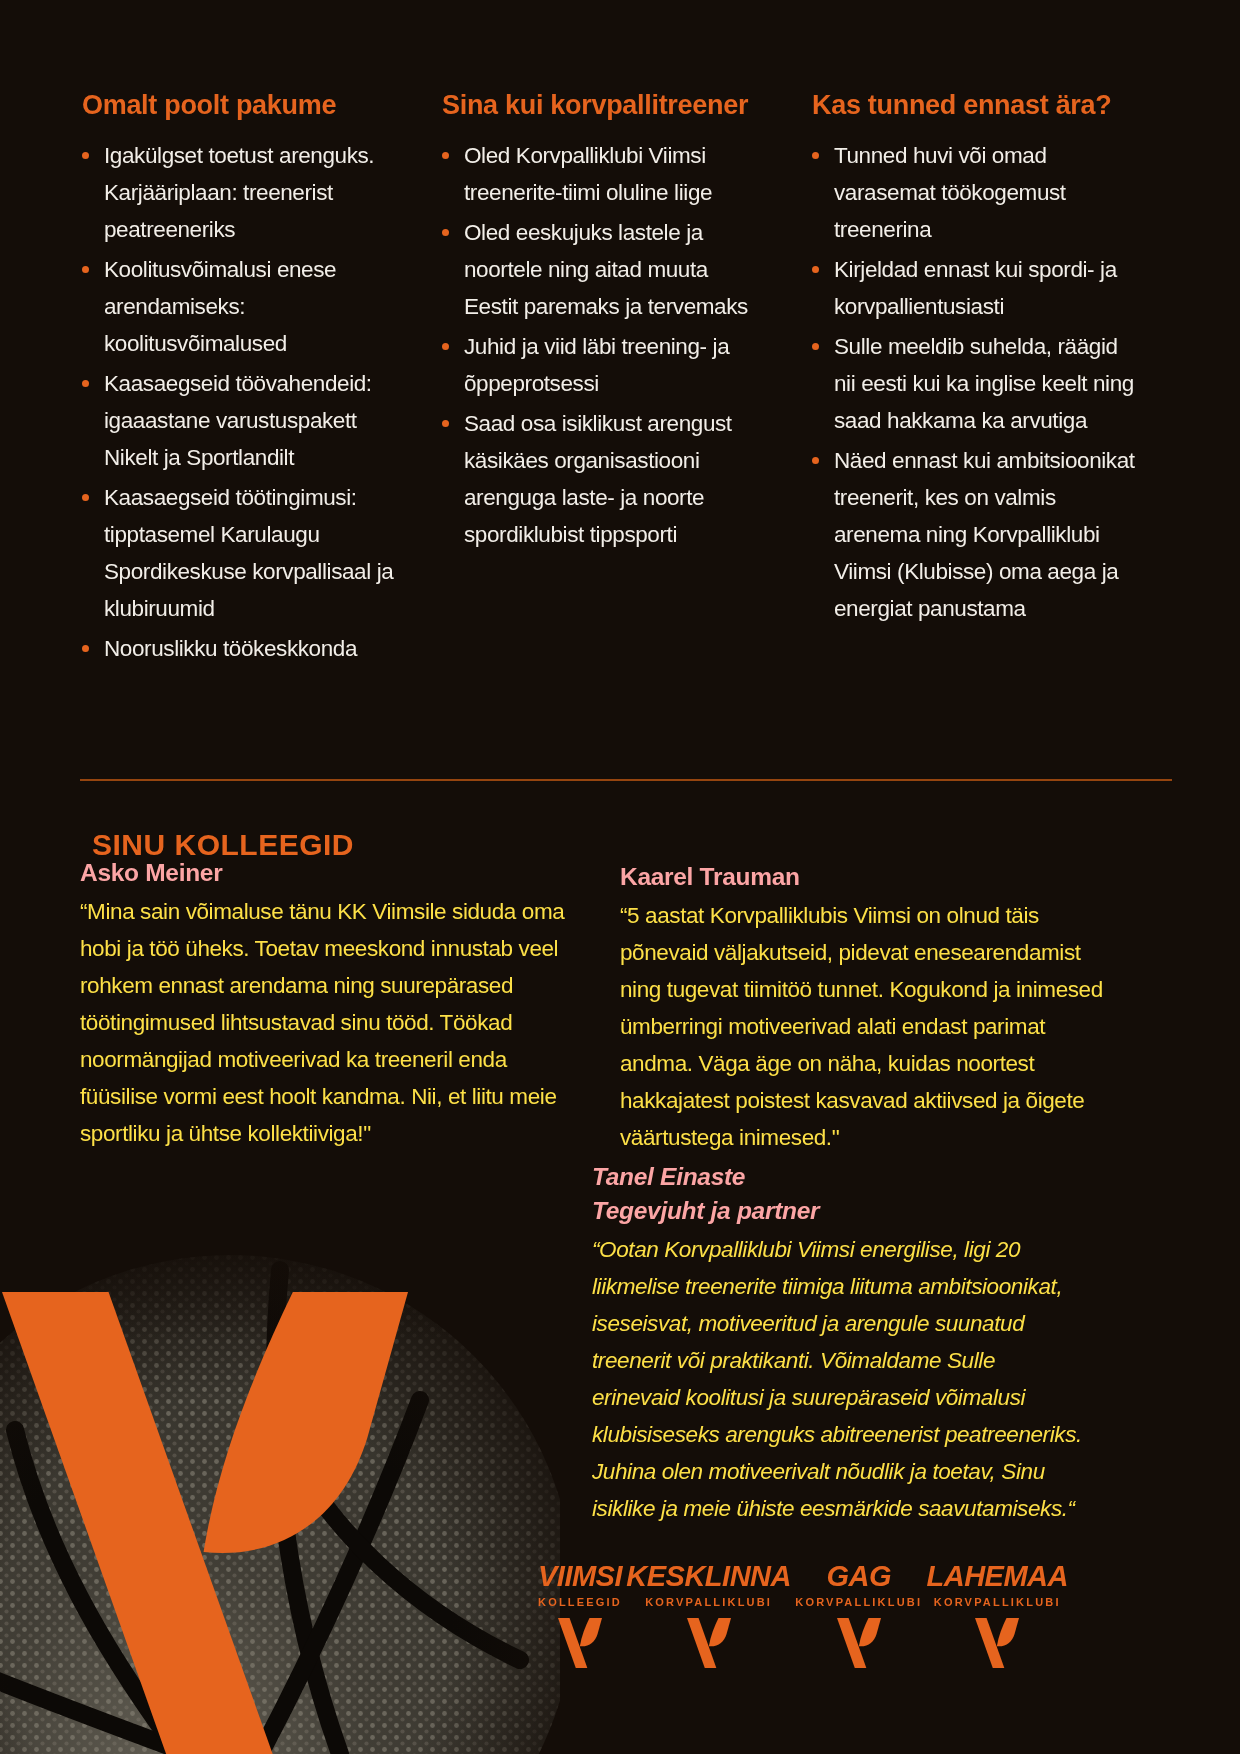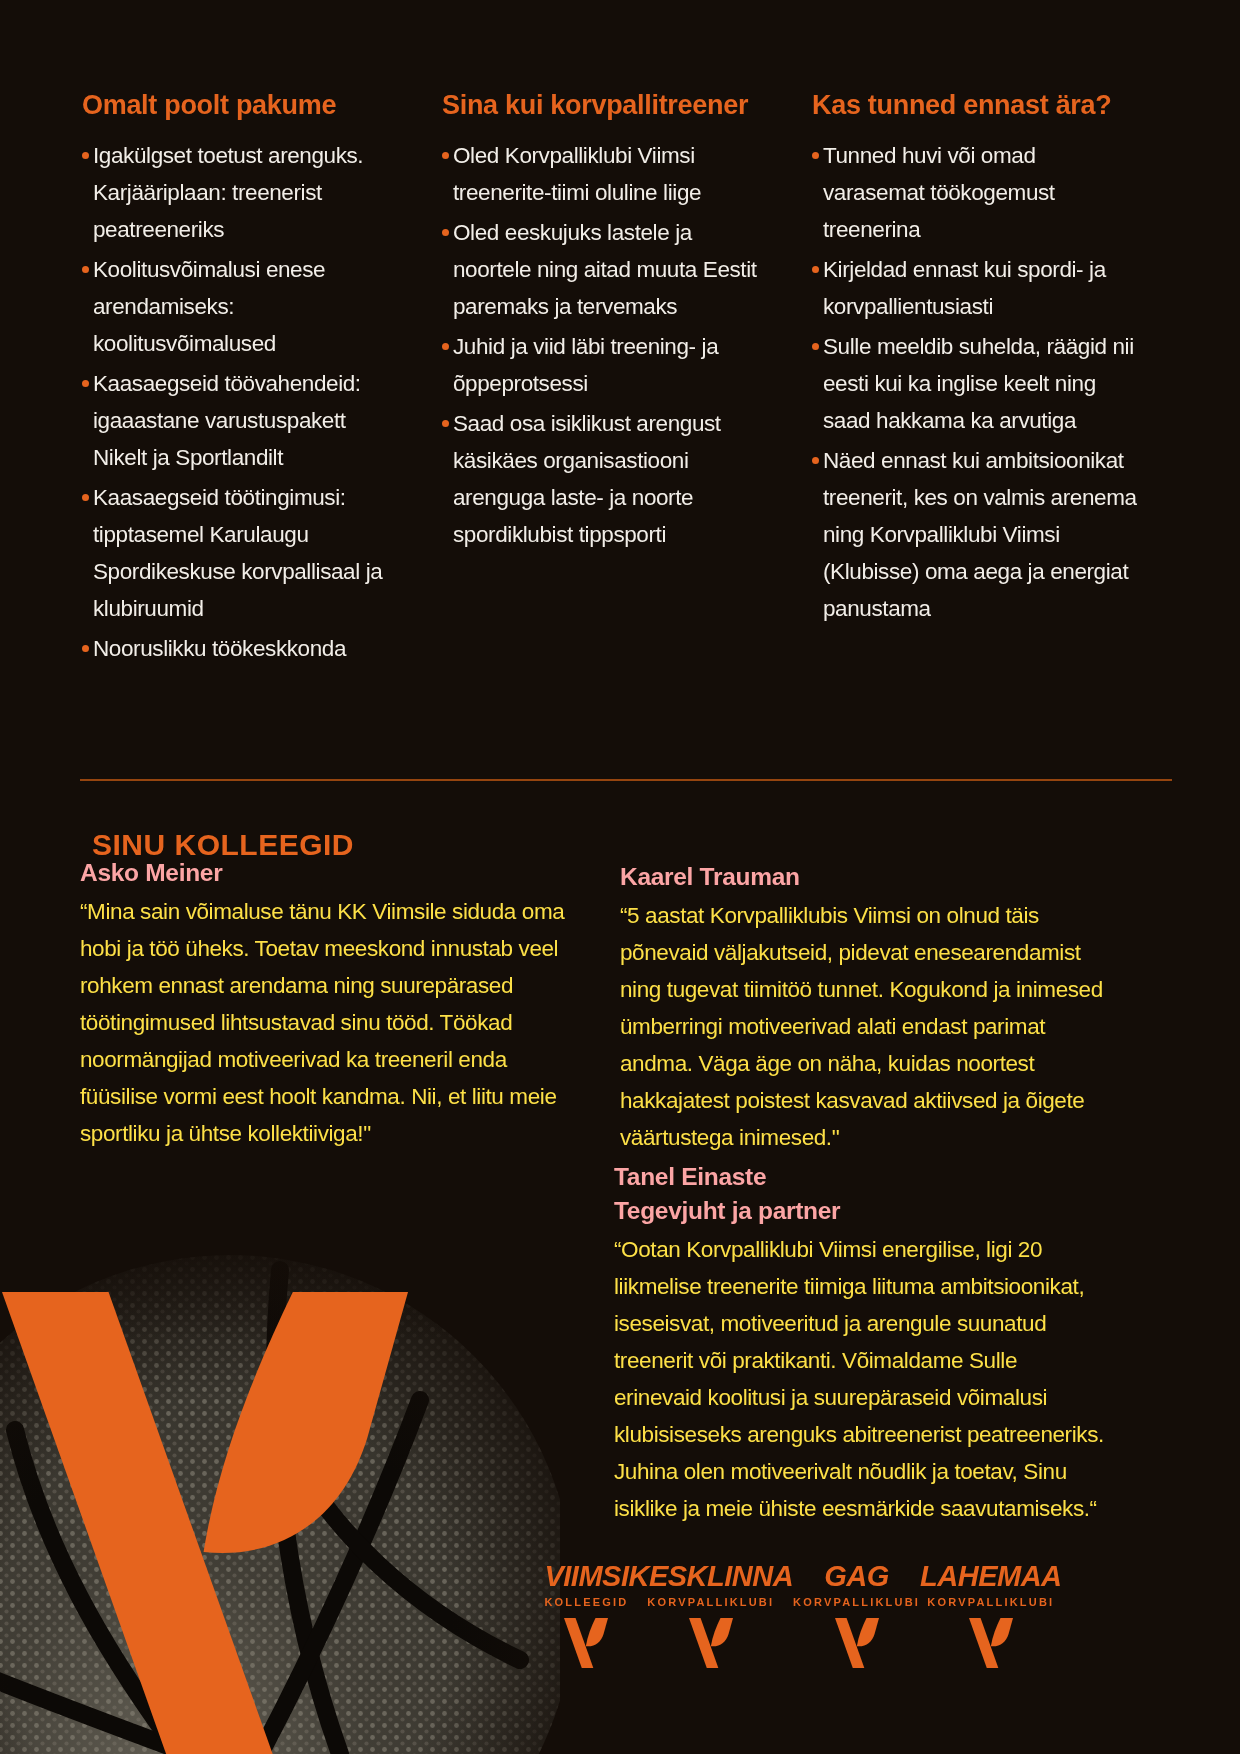--- a/index.html
+++ b/index.html
@@ -12,58 +12,58 @@
   
   .col { position:absolute; top:90px; }
   .col-1 { left:82px;  width:315px; }
   .col-2 { left:442px; width:318px; }
   .col-3 { left:812px; width:330px; }
   .col-title {
     margin:0 0 16px 0; font-size:27px; font-weight:bold; line-height:1.15;
     color:#e6641e; letter-spacing:-0.3px;
   }
   ul.bullets { list-style:none; margin:0; padding:0; }
-  ul.bullets li { display:flex; gap:4px; margin:0 0 3px 0; }
+  ul.bullets li { display:flex; gap:15px; margin:0 0 3px 0; }
   .dot {
     flex:none; width:7px; height:7px; border-radius:50%;
     background:#e6641e; margin-top:15px;
   }
   .bullet-text {
     font-size:22.5px; line-height:37px; letter-spacing:-0.4px; color:#f2eee8;
   }
   
   .divider {
     position:absolute; top:779px; left:80px; width:1092px; height:2px;
     background:#96450f;
   }
   
   .section-heading {
     position:absolute; top:816px; left:80px; margin:12px;
     font-size:30px; font-weight:bold; color:#e6641e; letter-spacing:0.5px;
   }
   .person { position:absolute; }
   .person-asko   { left:80px;  top:856px;  width:487px; }
   .person-kaarel { left:620px; top:860px;  width:487px; }
-  .person-tanel  { left:614px; top:1160px; width:492px; }
+  .person-tanel  { left:592px; top:1160px; width:492px;font-style:italic; }
   .person-name, .person-role {
     font-size:24.5px; font-weight:bold; line-height:34px;
     color:#fca5a5; letter-spacing:-0.3px; margin:0;
   }
   .person-quote {
     margin:3px 0 0 0; font-size:22.5px; line-height:37px;
     letter-spacing:-0.4px; color:#fde047; white-space:pre-line;
   }
   
   .ball-photo { position:absolute; left:-15px; top:1170px; width:575px; height:584px; }
   
   .big-v { position:absolute; left:2px; top:1292px; width:406px; height:462px; }
   
   .logos {
     position:absolute; left:538px; top:1562px; width:530px;
-    display:flex; justify-content:center; align-items:flex-start;
+    display:flex; justify-content:space-between; align-items:flex-start;
   }
   .club { display:flex; flex-direction:column; align-items:center; }
   .club-name {
     font-size:29px; font-weight:bold; font-style:italic; line-height:1;
     color:#e6641e; letter-spacing:-0.5px; white-space:nowrap;
   }
   .club-subtitle {
     margin-top:5px; font-size:11px; font-weight:bold; letter-spacing:2.2px;
     color:#e6641e; white-space:nowrap;
   }

